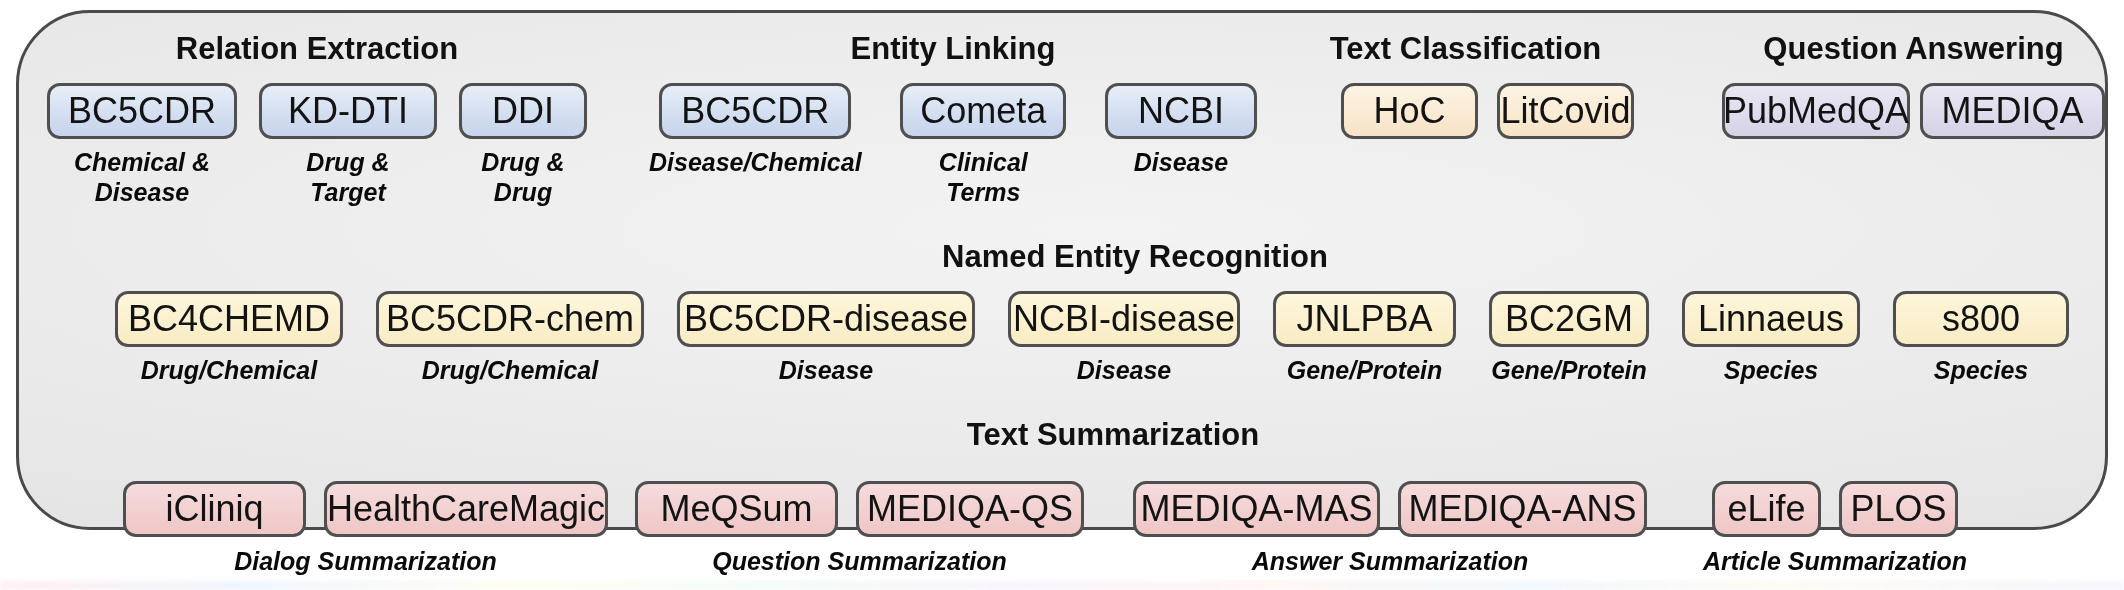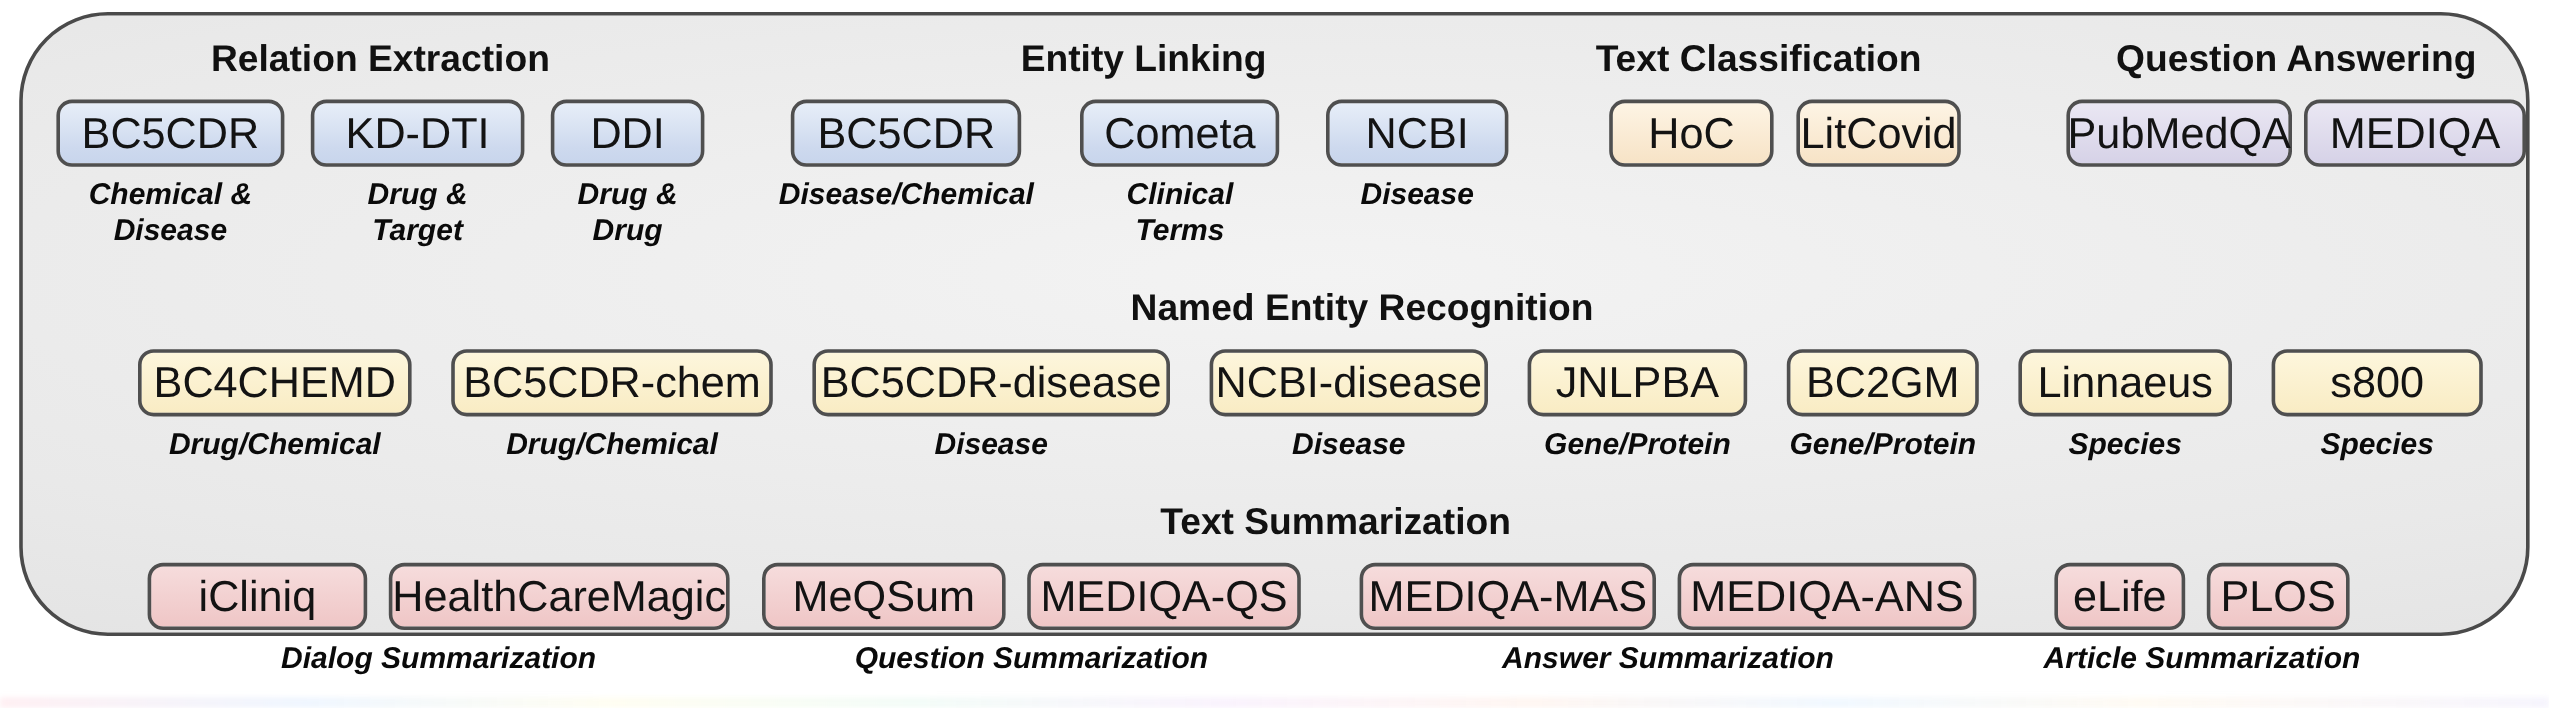--- a/index.html
+++ b/index.html
@@ -64,21 +64,21 @@
   #g-tc { margin-left: 40px; } #g-tc .units { gap: 19px; padding-left: 44px; }
   #g-qa { margin-left: 88px; } #g-qa .units { gap: 10px; }
 
   
   #row2 .sec-title { padding-left: 146px; }
   #row2 .units { padding-left: 96px; gap: 33px; }
 
   
   #row3 .sec-title { padding-left: 102px; }
   #row3 .groups { display: flex; align-items: flex-start; margin-top: 16px; padding-left: 104px; }
-  #row3 .group .units { margin-top: 0; gap: 18px; }
+  #row3 .group .units { margin-top: 12px; gap: 18px; }
   #tsg2 { margin-left: 27px; } #tsg3 { margin-left: 49px; } #tsg4 { margin-left: 56px; }
   #row3 .sub { margin-top: 10px; }
 
   .bottom-artifact {
     position: absolute; left: 0; bottom: 0;
     width: 2124px; height: 9px;
     background: linear-gradient(90deg,
       rgba(255,210,220,.35), rgba(210,230,255,.35) 12%, rgba(255,250,210,.3) 24%,
       rgba(215,245,230,.3) 36%, rgba(240,220,250,.35) 48%, rgba(255,225,210,.3) 60%,
       rgba(215,235,255,.35) 72%, rgba(255,240,215,.3) 84%, rgba(230,225,250,.35) 100%);

